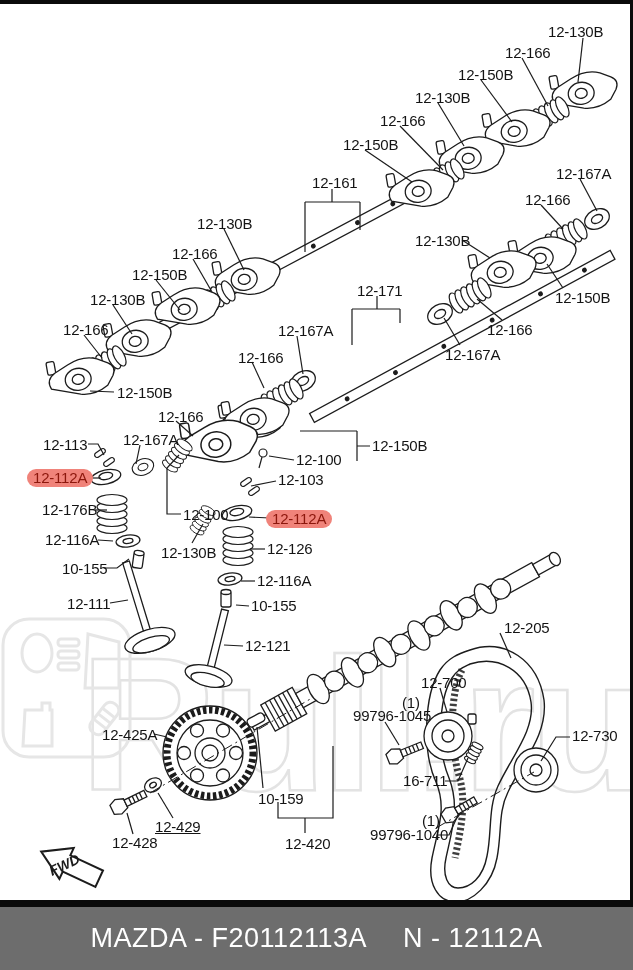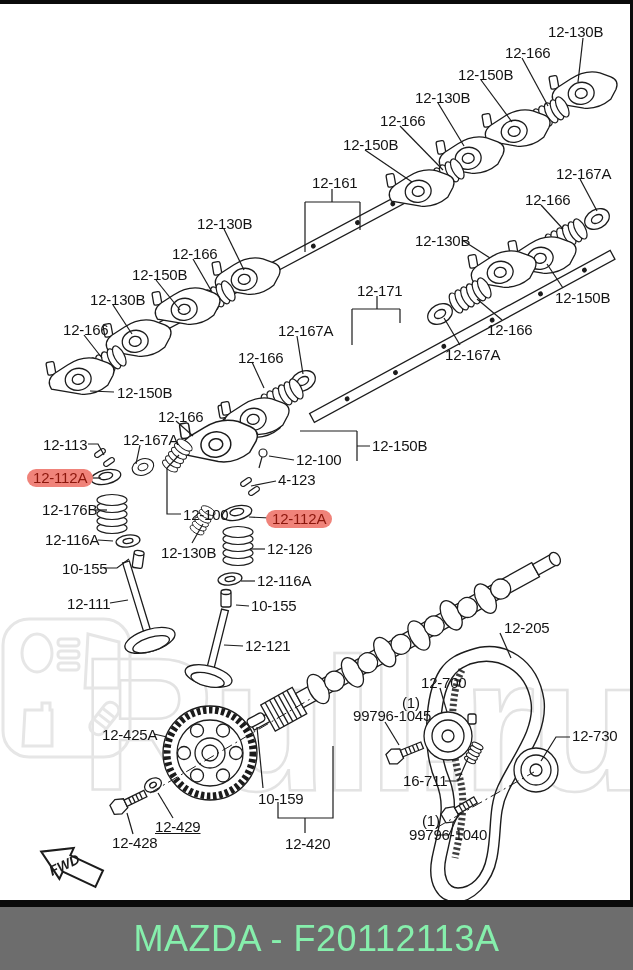--- a/index.html
+++ b/index.html
@@ -8,21 +8,21 @@
   .edge-top{position:absolute;left:0;top:0;width:633px;height:4px;background:#0a0a0a;}
   .edge-right{position:absolute;right:0;top:0;width:3px;height:903px;background:#0a0a0a;}
   .edge-bottom{position:absolute;left:0;top:900px;width:633px;height:7px;background:#0a0a0a;}
   .art{position:absolute;left:0;top:0;}
   .labels{position:absolute;left:0;top:0;width:633px;height:905px;}
   .part-label{position:absolute;font-size:15px;line-height:16px;color:#141414;
               white-space:nowrap;letter-spacing:-0.2px;}
   .part-label.hl{background:#f0837a;color:#8c170c;padding:1px 6px;margin:-1px -6px;border-radius:9px;}
   .footer{position:absolute;left:0;top:907px;width:633px;height:63px;background:#6d6d6d;
           display:flex;align-items:center;justify-content:center;gap:36px;}
-  .footer span{color:#86efac;font-size:36px;letter-spacing:0.5px;}
+  .footer span{color:#ffffff;font-size:27px;letter-spacing:0.5px;}
 </style>
 </head>
 <body>
 
 <div class="stage">
 
   <svg class="art" width="633" height="905" viewBox="0 0 633 905">
     <defs>
       <g id="rocker" fill="#ffffff" stroke="#1c1c1c" stroke-width="1.3">
         <rect x="-31" y="-21" width="8" height="13" rx="2"></rect>
@@ -339,21 +339,21 @@
       <div class="part-label" style="left: 278px; top: 323px;">12-167A</div>
       <div class="part-label" style="left: 445px; top: 347px;">12-167A</div>
       <div class="part-label" style="left: 238px; top: 350px;">12-166</div>
       <div class="part-label" style="left: 117px; top: 385px;">12-150B</div>
       <div class="part-label" style="left: 158px; top: 409px;">12-166</div>
       <div class="part-label" style="left: 123px; top: 432px;">12-167A</div>
       <div class="part-label" style="left: 43px; top: 437px;">12-113</div>
       <div class="part-label" style="left: 372px; top: 438px;">12-150B</div>
       <div class="part-label" style="left: 296px; top: 452px;">12-100</div>
       <div class="part-label hl" style="left: 33px; top: 470px;">12-112A</div>
-      <div class="part-label" style="left: 278px; top: 472px;">4-123</div>
+      <div class="part-label" style="left: 278px; top: 472px;">12-103</div>
       <div class="part-label" style="left: 42px; top: 502px;">12-176B</div>
       <div class="part-label" style="left: 183px; top: 507px;">12-100</div>
       <div class="part-label hl" style="left: 272px; top: 511px;">12-112A</div>
       <div class="part-label" style="left: 45px; top: 532px;">12-116A</div>
       <div class="part-label" style="left: 267px; top: 541px;">12-126</div>
       <div class="part-label" style="left: 161px; top: 545px;">12-130B</div>
       <div class="part-label" style="left: 62px; top: 561px;">10-155</div>
       <div class="part-label" style="left: 257px; top: 573px;">12-116A</div>
       <div class="part-label" style="left: 67px; top: 596px;">12-111</div>
       <div class="part-label" style="left: 251px; top: 598px;">10-155</div>
@@ -361,25 +361,26 @@
       <div class="part-label" style="left: 245px; top: 638px;">12-121</div>
       <div class="part-label" style="left: 421px; top: 675px;">12-700</div>
       <div class="part-label" style="left: 402px; top: 695px;">(1)</div>
       <div class="part-label" style="left: 353px; top: 708px;">99796-1045</div>
       <div class="part-label" style="left: 102px; top: 727px;">12-425A</div>
       <div class="part-label" style="left: 572px; top: 728px;">12-730</div>
       <div class="part-label" style="left: 403px; top: 773px;">16-711</div>
       <div class="part-label" style="left: 258px; top: 791px;">10-159</div>
       <div class="part-label" style="left: 422px; top: 813px;">(1)</div>
       <div class="part-label" style="left: 155px; top: 819px; text-decoration: underline;">12-429</div>
-      <div class="part-label" style="left: 370px; top: 827px; margin-left: 39px;">99796-1040</div>
+      <div class="part-label" style="left: 370px; top: 827px;">99796-1040</div>
       <div class="part-label" style="left: 112px; top: 835px;">12-428</div>
       <div class="part-label" style="left: 285px; top: 836px;">12-420</div>
     </div>
 
   <div class="edge-top"></div>
   <div class="edge-right"></div>
   <div class="edge-bottom"></div>
 
   <div class="footer">
     <span>MAZDA - F20112113A</span>
+    <span>N - 12112A</span>
   </div>
 </div>
 
 </body></html>

